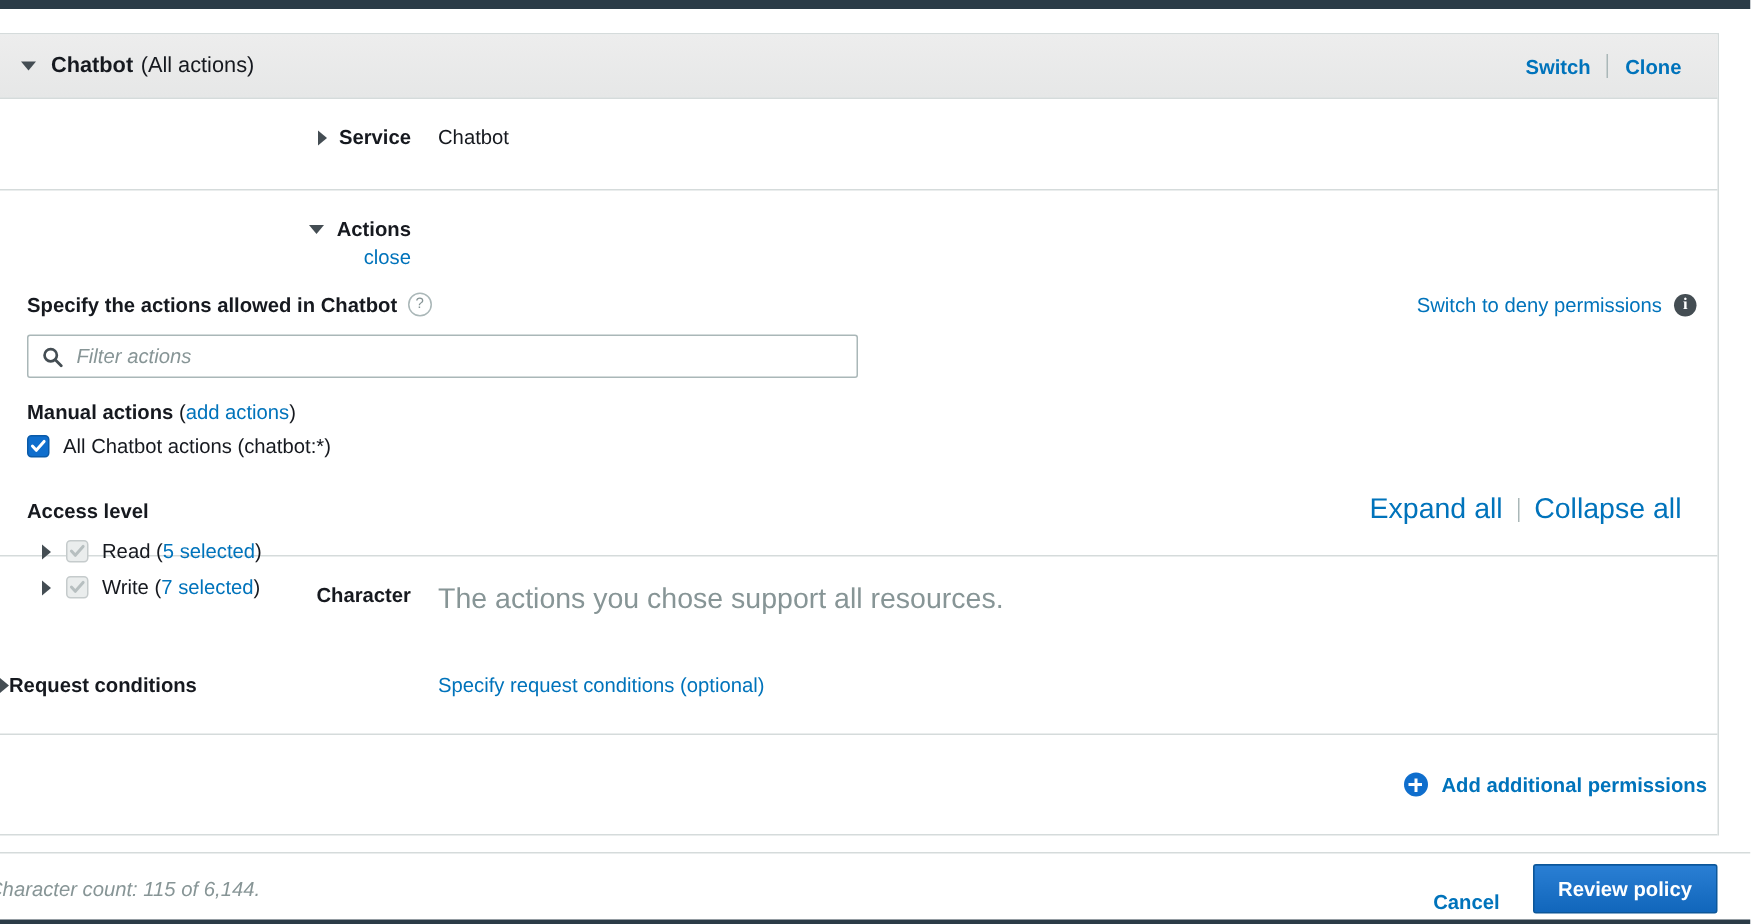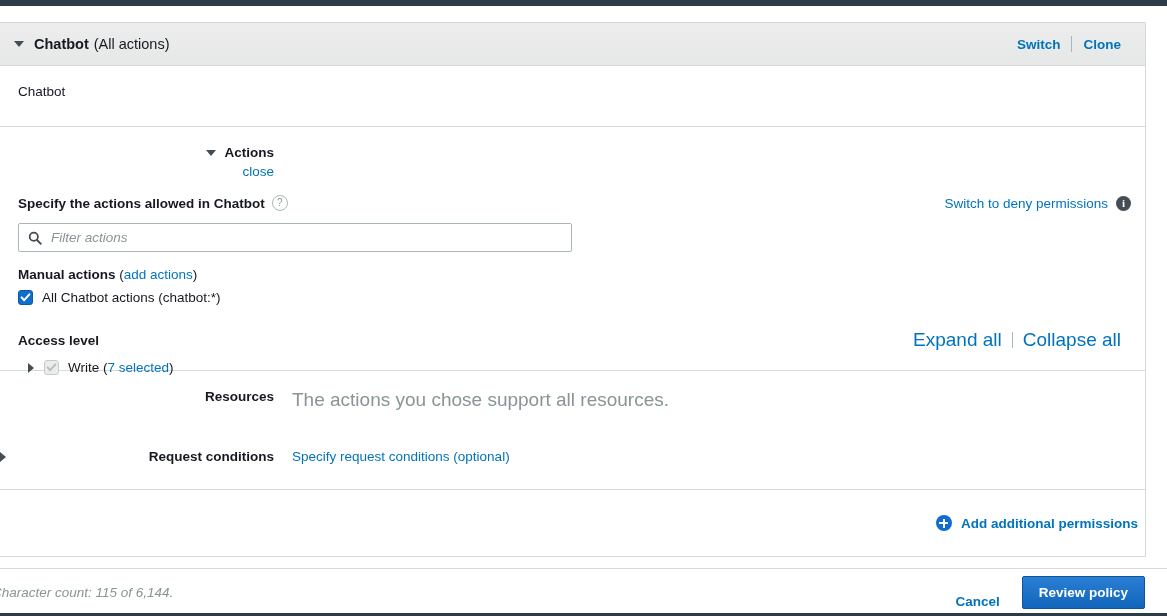--- a/index.html
+++ b/index.html
@@ -277,22 +277,21 @@
   }
   .cond-row { height: 59px; }
   .cond-link {
     padding-top: 18px;
     font-size: 13.5px;
   }
   .cond-link a { color: #0073bb; text-decoration: none; }
   .cond-label-line {
     display: flex;
     align-items: center;
-    justify-content: space-between;
-    gap: 10px;
+    justify-content: flex-start;
   }
   
   .add-strip {
     height: 67px;
     display: flex;
     align-items: center;
     justify-content: flex-end;
     padding-right: 7px;
     box-sizing: border-box;
     border-bottom: 1px solid #d5dbdb;
@@ -392,20 +391,26 @@
       <span class="hdr-title">Chatbot</span>
       <span class="hdr-sub">(All actions)</span>
       <div class="hdr-actions">
         <a href="#">Switch</a>
         <span class="vdiv"></span>
         <a href="#">Clone</a>
       </div>
     </div>
 
     <div class="row service-row">
+      <div class="row-label">
+        <div class="label-line">
+          <span class="caret-right"></span>
+          <span class="label-text">Service</span>
+        </div>
+      </div>
       <div class="row-body" style="padding-top:0">
         <div class="service-value">Chatbot</div>
       </div>
     </div>
 
     <div class="row actions-row">
       <div class="row-label">
         <div class="label-line">
           <span class="caret-down" style="margin-right:0"></span>
           <span class="label-text">Actions</span>
@@ -449,38 +454,47 @@
 
         <div class="access-head">
           <span class="access-title">Access level</span>
           <div class="expand-links">
             <a href="#">Expand all</a>
             <span class="vdiv"></span>
             <a href="#">Collapse all</a>
           </div>
         </div>
 
+        <div class="lvl-line">
+          <span class="caret-right"></span>
+          <span class="checkbox off">
+            <svg class="chk-mark" width="11" height="11" viewBox="0 0 11 11">
+              <polyline points="1.6,5.4 4.2,8.2 9.4,2.3" fill="none" stroke="#b7bfc0" stroke-width="2" stroke-linecap="round" stroke-linejoin="round"></polyline>
+            </svg>
+          </span>
+          <span class="lvl-label"><span>Read</span><span> (</span><a href="#">5 selected</a><span>)</span></span>
+        </div>
 
         <div class="lvl-line">
           <span class="caret-right"></span>
           <span class="checkbox off">
             <svg class="chk-mark" width="11" height="11" viewBox="0 0 11 11">
               <polyline points="1.6,5.4 4.2,8.2 9.4,2.3" fill="none" stroke="#b7bfc0" stroke-width="2" stroke-linecap="round" stroke-linejoin="round"></polyline>
             </svg>
           </span>
           <span class="lvl-label"><span>Write</span><span> (</span><a href="#">7 selected</a><span>)</span></span>
         </div>
 
       </div>
     </div>
 
     <div class="row res-row">
       <div class="row-label">
         <div class="label-line">
-          <span class="label-text">Resources</span>
+          <span class="label-text">Character</span>
         </div>
       </div>
       <div class="row-body" style="padding-top:0">
         <div class="res-text">The actions you chose support all resources.</div>
       </div>
     </div>
 
     <div class="row cond-row">
       <div class="row-label">
         <div class="cond-label-line">

